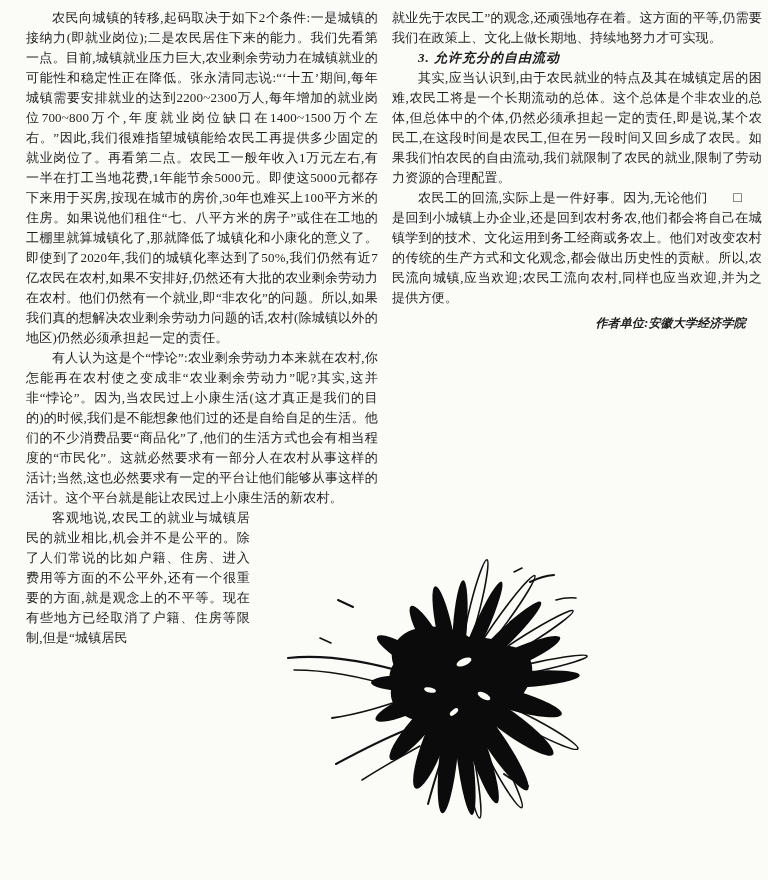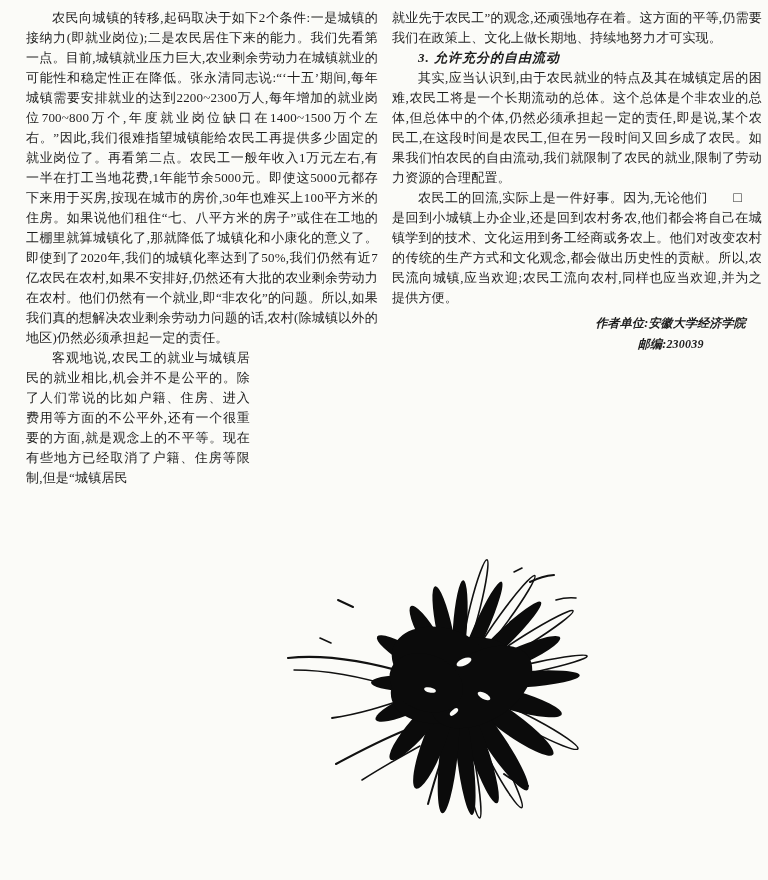--- a/index.html
+++ b/index.html
@@ -47,35 +47,35 @@
   }
 </style>
 </head>
 <body>
 
 <div class="page">
 
   <div class="col" id="left-col">
     <div id="left-wide">
         <p class="para">农民向城镇的转移,起码取决于如下2个条件:一是城镇的接纳力(即就业岗位);二是农民居住下来的能力。我们先看第一点。目前,城镇就业压力巨大,农业剩余劳动力在城镇就业的可能性和稳定性正在降低。张永清同志说:“‘十五’期间,每年城镇需要安排就业的达到2200~2300万人,每年增加的就业岗位700~800万个,年度就业岗位缺口在1400~1500万个左右。”因此,我们很难指望城镇能给农民工再提供多少固定的就业岗位了。再看第二点。农民工一般年收入1万元左右,有一半在打工当地花费,1年能节余5000元。即使这5000元都存下来用于买房,按现在城市的房价,30年也难买上100平方米的住房。如果说他们租住“七、八平方米的房子”或住在工地的工棚里就算城镇化了,那就降低了城镇化和小康化的意义了。即使到了2020年,我们的城镇化率达到了50%,我们仍然有近7亿农民在农村,如果不安排好,仍然还有大批的农业剩余劳动力在农村。他们仍然有一个就业,即“非农化”的问题。所以,如果我们真的想解决农业剩余劳动力问题的话,农村(除城镇以外的地区)仍然必须承担起一定的责任。</p>
+        <p class="para">有人认为这是个“悖论”:农业剩余劳动力本来就在农村,你怎能再在农村使之变成非“农业剩余劳动力”呢?其实,这并非“悖论”。因为,当农民过上小康生活(这才真正是我们的目的)的时候,我们是不能想象他们过的还是自给自足的生活。他们的不少消费品要“商品化”了,他们的生活方式也会有相当程度的“市民化”。这就必然要求有一部分人在农村从事这样的活计;当然,这也必然要求有一定的平台让他们能够从事这样的活计。这个平台就是能让农民过上小康生活的新农村。</p>
       </div>
     <div class="narrow" id="left-narrow">
         <p class="para">客观地说,农民工的就业与城镇居民的就业相比,机会并不是公平的。除了人们常说的比如户籍、住房、进入费用等方面的不公平外,还有一个很重要的方面,就是观念上的不平等。现在有些地方已经取消了户籍、住房等限制,但是“城镇居民</p>
       </div>
   </div>
 
   <div class="col" id="right-col">
     <div id="right-blocks">
         <p class="para noindent">就业先于农民工”的观念,还顽强地存在着。这方面的平等,仍需要我们在政策上、文化上做长期地、持续地努力才可实现。</p>
         <div class="sec-heading">3. 允许充分的自由流动</div>
         <p class="para">其实,应当认识到,由于农民就业的特点及其在城镇定居的困难,农民工将是一个长期流动的总体。这个总体是个非农业的总体,但总体中的个体,仍然必须承担起一定的责任,即是说,某个农民工,在这段时间是农民工,但在另一段时间又回乡成了农民。如果我们怕农民的自由流动,我们就限制了农民的就业,限制了劳动力资源的合理配置。</p>
         <p class="para"><span class="end-mark">□</span>农民工的回流,实际上是一件好事。因为,无论他们是回到小城镇上办企业,还是回到农村务农,他们都会将自己在城镇学到的技术、文化运用到务工经商或务农上。他们对改变农村的传统的生产方式和文化观念,都会做出历史性的贡献。所以,农民流向城镇,应当欢迎;农民工流向农村,同样也应当欢迎,并为之提供方便。</p>
         <div class="author-block">
           <div>作者单位:安徽大学经济学院</div>
-          <div>邮编:230039</div>
         </div>
       </div>
   </div>
 
   <svg class="flower" viewBox="0 0 320 280" xmlns="http://www.w3.org/2000/svg" aria-hidden="true">
 
     <g fill="none" stroke="#111" stroke-linecap="round">
       <path d="M10,116 C 48,112 92,120 132,132" stroke-width="2.2"></path>
       <path d="M16,128 C 52,128 88,136 120,146" stroke-width="1.4"></path>
       <path d="M54,176 C 82,172 106,164 130,156" stroke-width="1.8"></path>

